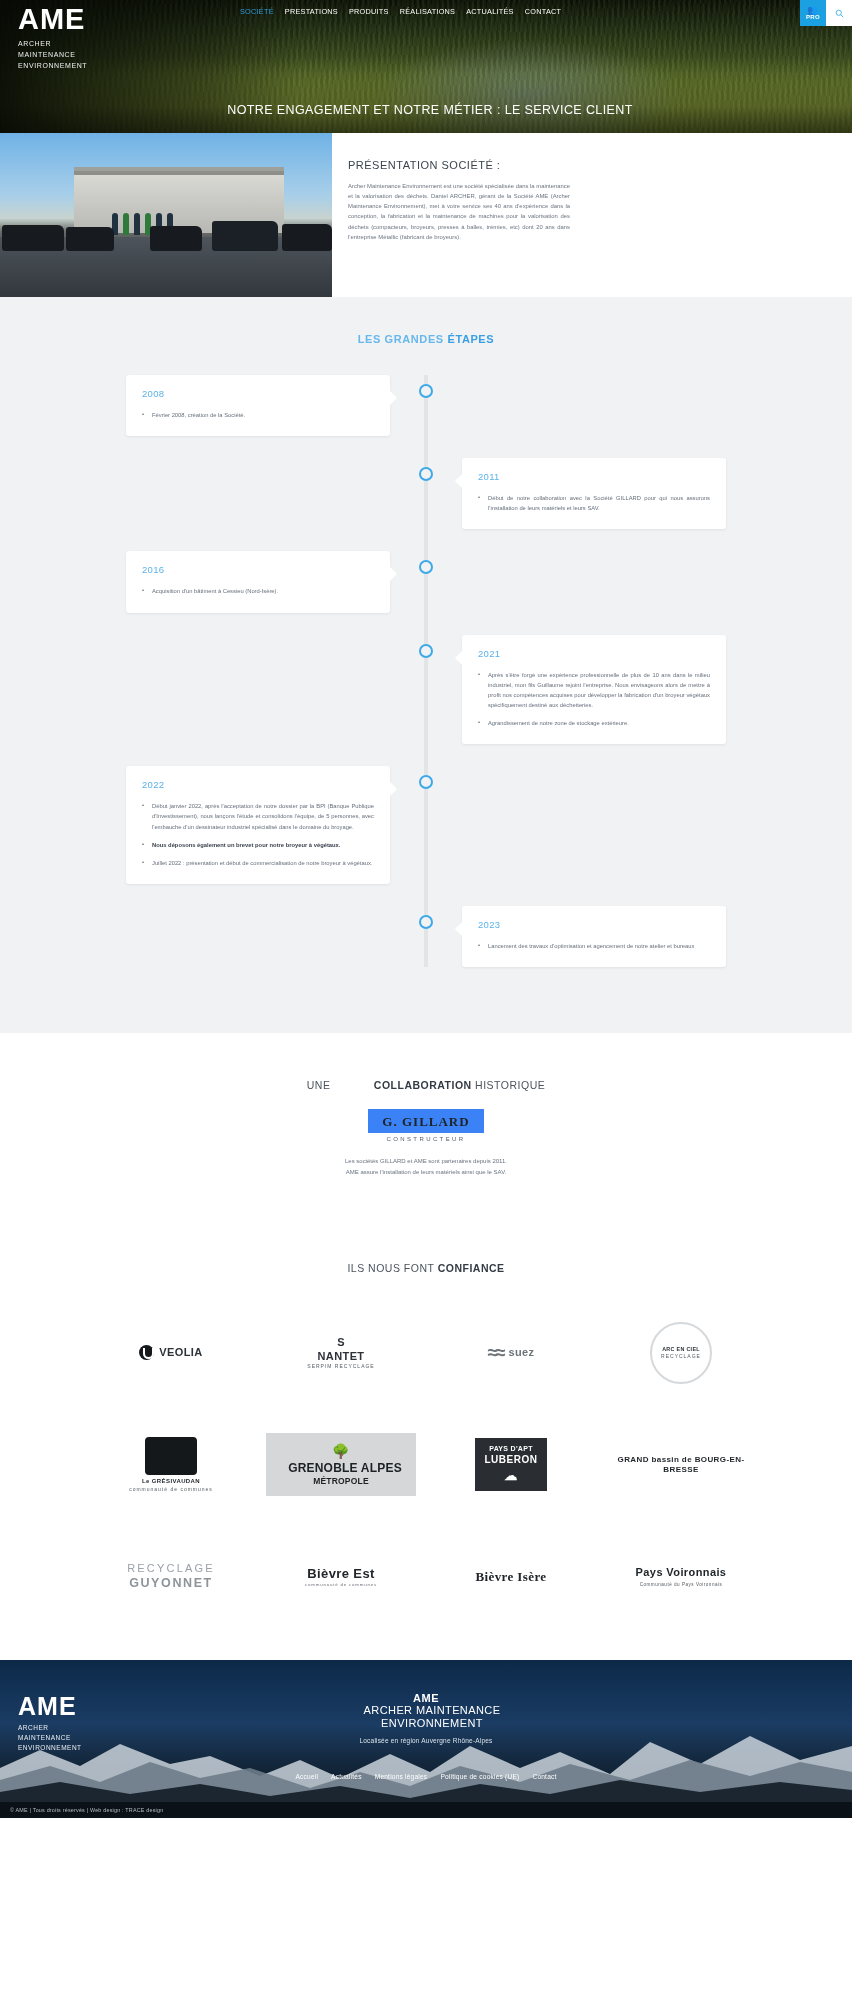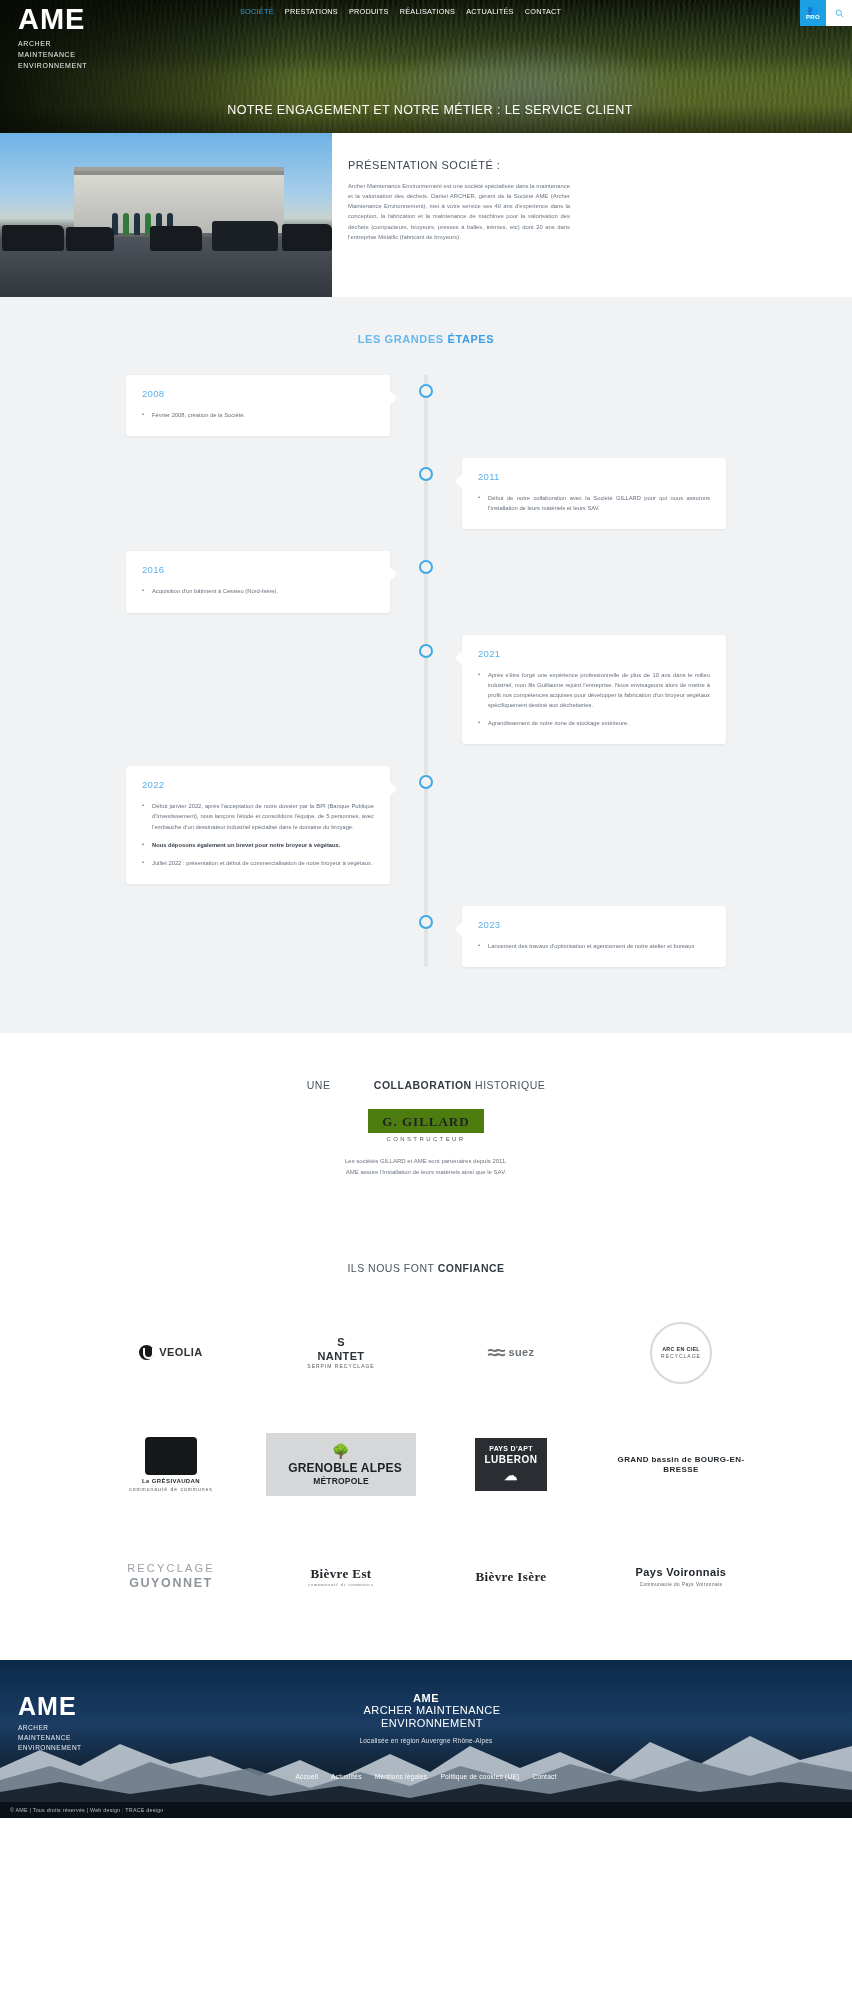--- a/index.html
+++ b/index.html
@@ -147,21 +147,21 @@
   .tl-dot{
     position:absolute; left:50%; margin-left:-7px; top:9px; width:14px; height:14px;
     border-radius:50%; border:2.2px solid #3fa9e8; background:#f1f2f3; z-index:3;
   }
 
   
   .collab{ background:#fff; padding:46px 0 50px; text-align:center; }
   .collab-title{ font-size:10.5px; color:#4a535d; letter-spacing:.5px; margin-bottom:18px; font-weight:400;}
   .collab-title b{ font-weight:bold; color:#333b44;padding-left:40px; }
   .gillard{
-    display:inline-block; background:#4d7c0f; padding:3px 14px; margin-bottom:3px;
+    display:inline-block; background:#3b82f6; padding:3px 14px; margin-bottom:3px;
   }
   .gillard span{
     font-family:"Liberation Serif", serif; font-weight:bold; font-size:13px;
     letter-spacing:1px; color:#1f2326;
   }
   .gillard-sub{ font-size:6px; letter-spacing:2.4px; color:#555d64; margin-bottom:14px; }
   .collab-p{ font-size:6px; line-height:1.8; color:#6b7581; }
 
   
   .trust{ background:#fff; padding:34px 0 44px; text-align:center; }
@@ -200,21 +200,21 @@
   .lg-greno .t1{ font-size:12px; font-weight:bold; color:#1d2125; letter-spacing:.2px;margin-left:8px;}
   .lg-greno .t2{ font-size:8.5px; font-weight:bold; color:#1d2125; letter-spacing:.2px;}
   .lg-apt{ background:#2a2e32; color:#fff; padding:7px 10px; }
   .lg-apt .t1{ font-size:7px; letter-spacing:.3px; }
   .lg-apt .t2{ font-size:10px; font-weight:bold; letter-spacing:.5px; }
   .lg-bresse{ font-size:6.5px; color:#1f2428; }
   .lg-bresse .big{ font-size:8px; font-weight:bold; }
   .lg-guy{ color:#9aa1a7; font-weight:normal; }
   .lg-guy .t1{ font-size:11px; letter-spacing:2.2px; }
   .lg-guy .t2{ font-size:12.5px; font-weight:bold; letter-spacing:1.6px; color:#8d949a;}
-  .lg-bievre{ font-family:Liberation Serif, serif; font-size:13px; color:#21262b; }
+  .lg-bievre{ font-family:Liberation Sans, sans-serif; font-size:13px; color:#21262b; }
   .lg-bievre small{ font-size:4.4px; letter-spacing:.8px; color:#6a7076; }
   .lg-bisere{ font-family:"Liberation Serif", serif; font-size:13px; color:#21262b; }
   .lg-voir{ font-size:11px; color:#21262b; }
   .lg-voir small{ font-size:4.6px; letter-spacing:.5px; color:#555b61; display:block; margin-top:2px;}
 
   
   .footer{
     position:relative; height:142px; overflow:hidden;
     background:linear-gradient(180deg,#0c2947 0%, #15355a 28%, #1b3c63 45%, #14293f 70%, #0a1520 100%);
   }

